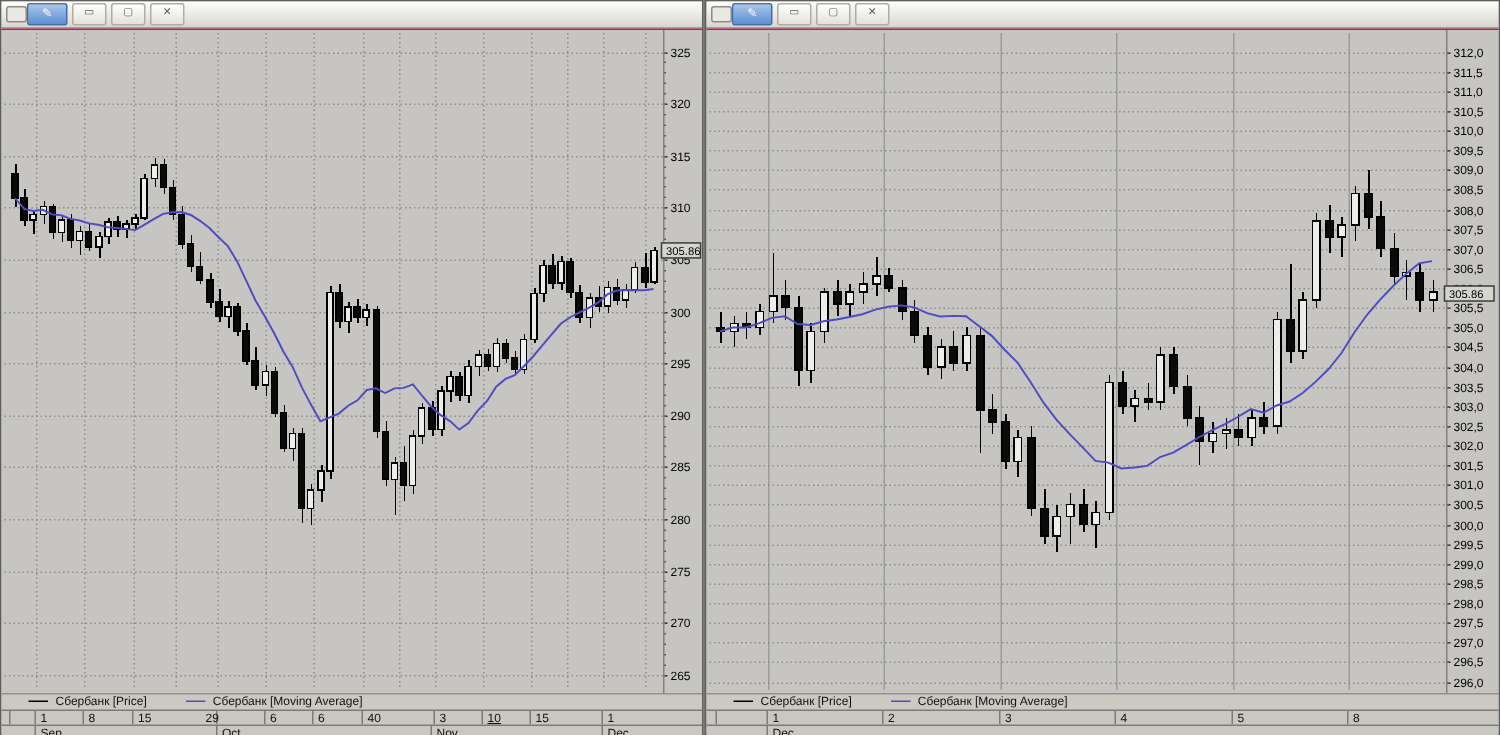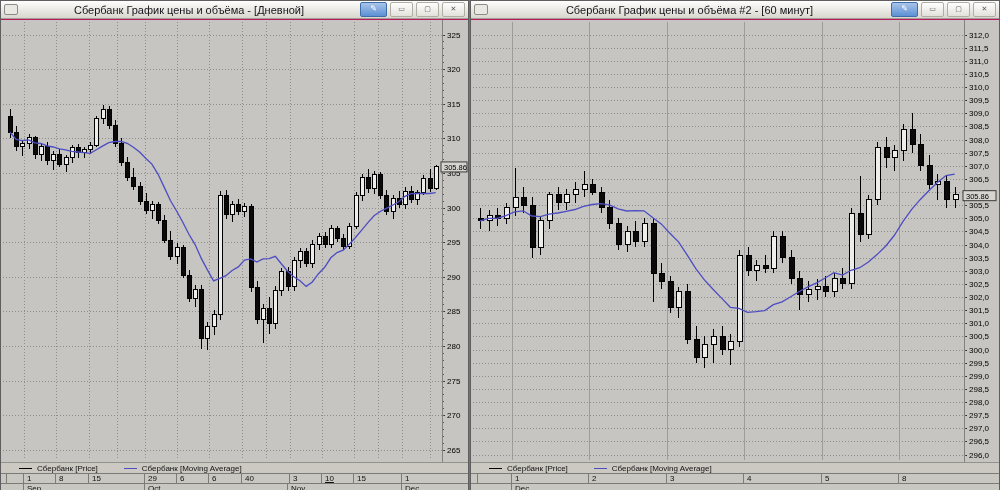--- a/index.html
+++ b/index.html
@@ -8,34 +8,33 @@
   #win0{left:0;width:467px}
   #win1{left:470px;width:528px}
   .titlebar{height:17px;background:linear-gradient(#fefefd,#d8d6ce);display:flex;align-items:center;padding:0 3px;border-bottom:1px solid #a29f98}
   .appicon{width:12px;height:9px;border:1px solid #8d8b85;background:#e9e8e3;border-radius:2px}
   .title{flex:1;text-align:center;font-size:11px;color:#15151a;white-space:nowrap;overflow:hidden}
   .btns{display:flex;gap:3px;align-items:center}
   .tb{width:21px;height:13px;border:1px solid #b0ada4;border-radius:2px;background:linear-gradient(#ffffff,#e3e1da);font-size:7px;line-height:11px;text-align:center;color:#5a5a5a;cursor:default}
   .tb.blue{width:25px;border:1px solid #3f6fa8;background:linear-gradient(#a9c4e9,#5c90d4);color:#fff;font-size:8px}
   .chart{position:relative;height:442px;background:#c6c5c1;border-top:1px solid #be185d}
   .chart svg{position:absolute;left:1px;top:0}
-  .legend{height:10px;border-top:1px solid #94928c;background:#ccc9c3;display:flex;align-items:center;gap:26px;padding-left:18px}
+  .legend{height:10px;border-top:1px solid #94928c;background:#ccc9c3;display:flex;align-items:flex-start;gap:26px;padding-left:18px}
   .legend .item{display:flex;align-items:center;gap:5px;font-size:8px;color:#111}
   .legend .dash{display:inline-block;width:13px;height:0;border-top:1px solid #000}
   .dax{position:relative;height:9px;border-top:1px solid #7d7b75;background:#c9c7c1;font-size:8px;color:#111;overflow:hidden}
   .dax .div{position:absolute;top:0;bottom:0;width:1px;background:#7d7b75}
   .dax .lb{position:absolute;top:0;line-height:9px;white-space:nowrap}
 </style>
 </head>
 <body>
 
 <div class="win" id="win0">
   <div class="titlebar">
     <div class="appicon"></div>
-    <div class="title">Сбербанк График цены и объёма - [Дневной]</div>
     <div class="btns">
       <div class="tb blue">✎</div>
       <div class="tb">▭</div>
       <div class="tb">▢</div>
       <div class="tb">✕</div>
     </div>
   </div>
   <div class="chart" id="chart0">
       <svg width="466" height="442">
         <rect x="0" y="0" width="466" height="442" fill="#c6c5c1"></rect>
@@ -314,21 +313,21 @@
   </div>
   <div class="dax" id="wk0">
       <span class="div" style="left: 5px;"></span>
       <span class="div" style="left: 22px;"></span>
       <span class="lb" style="left: 26px;">1</span>
       <span class="div" style="left: 54px;"></span>
       <span class="lb" style="left: 58px;">8</span>
       <span class="div" style="left: 87px;"></span>
       <span class="lb" style="left: 91px;">15</span>
       <span class="div" style="left: 143px;"></span>
-      <span class="lb" style="left: 147px; text-align: right;">29</span>
+      <span class="lb" style="left: 136px; text-align: right;">29</span>
       <span class="div" style="left: 175px;"></span>
       <span class="lb" style="left: 179px;">6</span>
       <span class="div" style="left: 207px;"></span>
       <span class="lb" style="left: 211px;">6</span>
       <span class="div" style="left: 240px;"></span>
       <span class="lb" style="left: 244px;">40</span>
       <span class="div" style="left: 288px;"></span>
       <span class="lb" style="left: 292px;">3</span>
       <span class="div" style="left: 320px;"></span>
       <span class="lb" style="left: 324px; text-decoration: underline;">10</span>
@@ -345,21 +344,20 @@
       <span class="div" style="left: 286px;"></span>
       <span class="lb" style="left: 290px;">Nov</span>
       <span class="div" style="left: 400px;"></span>
       <span class="lb" style="left: 404px;">Dec</span>
     </div>
 </div>
 
 <div class="win" id="win1">
   <div class="titlebar">
     <div class="appicon"></div>
-    <div class="title">Сбербанк График цены и объёма #2 - [60 минут]</div>
     <div class="btns">
       <div class="tb blue">✎</div>
       <div class="tb">▭</div>
       <div class="tb">▢</div>
       <div class="tb">✕</div>
     </div>
   </div>
   <div class="chart" id="chart1">
       <svg width="525" height="442">
         <rect x="0" y="0" width="525" height="442" fill="#c6c5c1"></rect>

